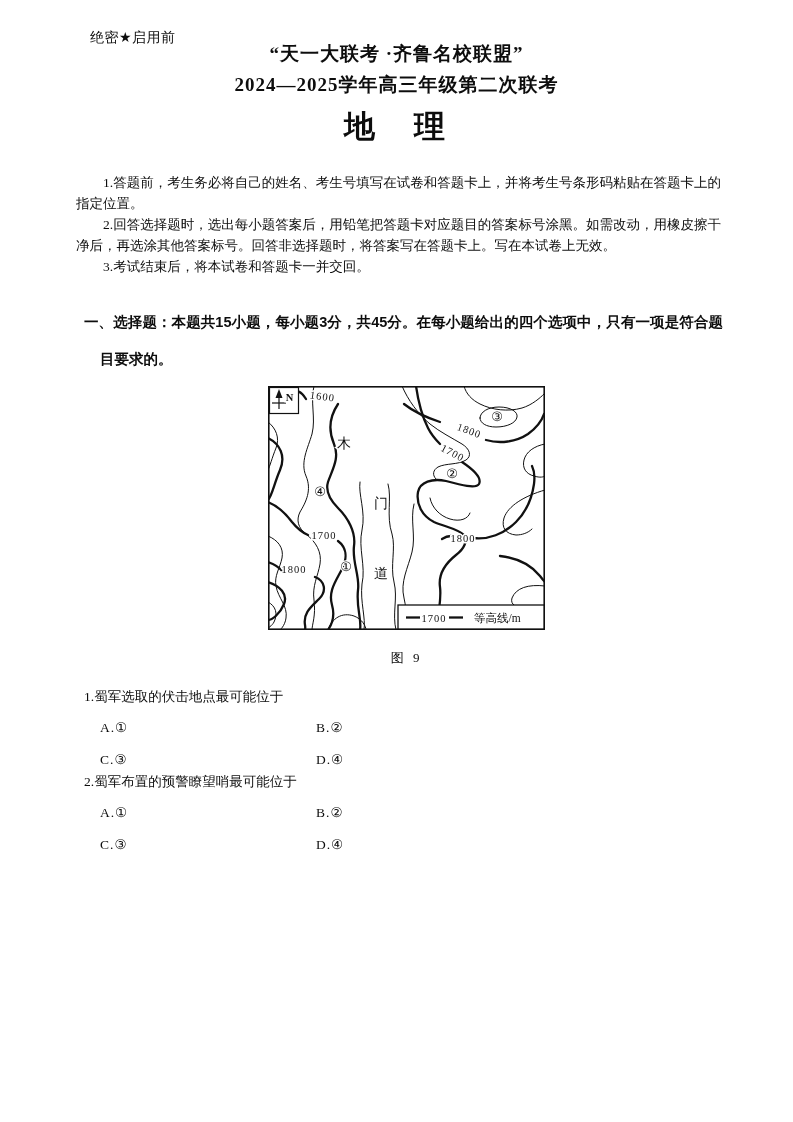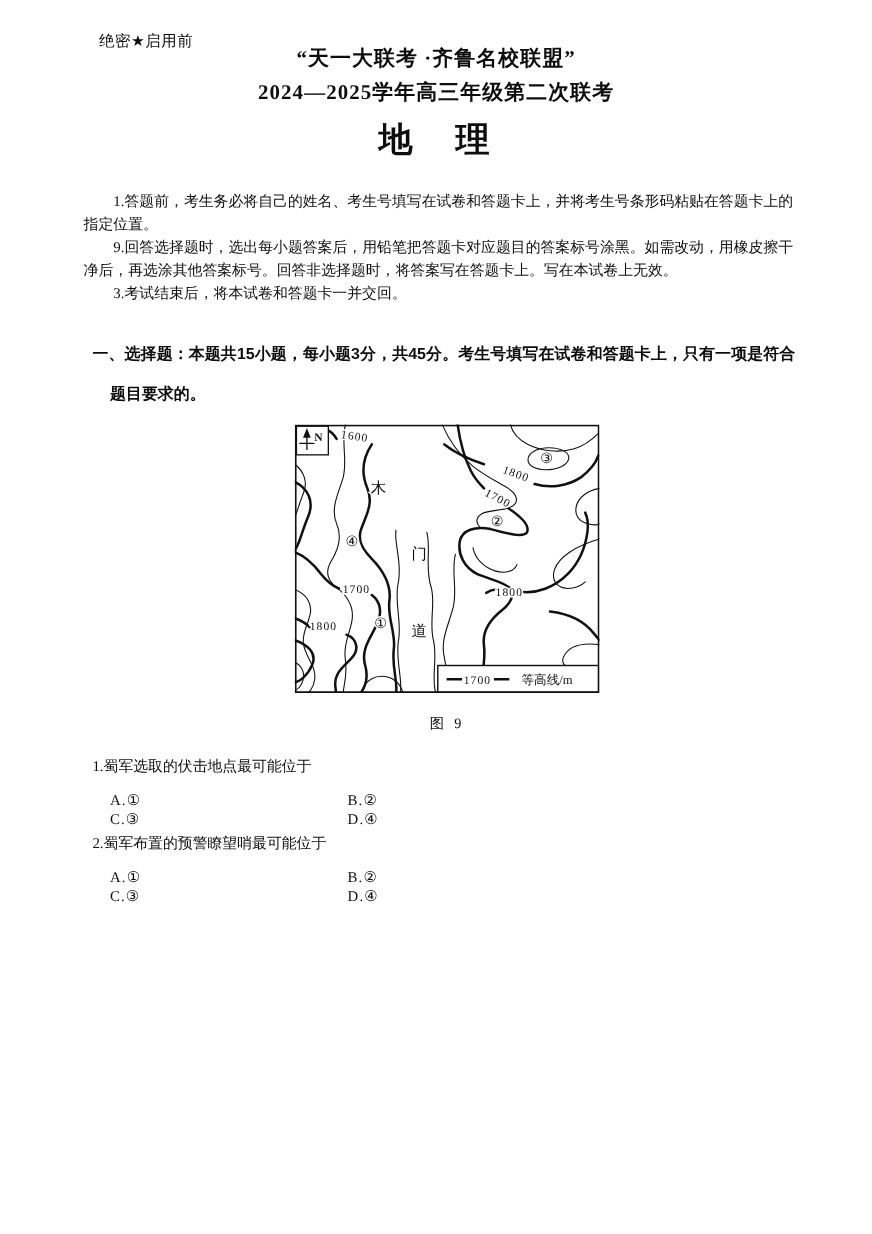--- a/index.html
+++ b/index.html
@@ -36,21 +36,21 @@
     letter-spacing:1.5px;text-indent:2em;text-align:justify;
   }
   .figure-wrap{margin:8px 0 0 268px;width:277px;}
   .figure-wrap svg{display:block;}
   .figure-caption{text-align:center;margin-top:19px;font-size:13px;letter-spacing:3px;}
   .question{margin:21px 70px 0 84px;font-size:13.5px;}
   .question + .question{margin-top:5px;}
   .question-text{margin:0;line-height:1.4;}
   .options{
     display:grid;grid-template-columns:216px auto;
-    margin:12px 0 0 16px;
+    margin:12px 0 0 16px;row-gap:15px;
   }
   .option{letter-spacing:1px;}
   
   .map-border{fill:#fff;stroke:#111;stroke-width:1.6;}
   .k{fill:none;stroke:#111;stroke-width:2.3;stroke-linecap:round;stroke-linejoin:round;}
   .t{fill:none;stroke:#111;stroke-width:1;stroke-linecap:round;stroke-linejoin:round;}
   .maplbl{
     font-family:"Liberation Serif","DejaVu Serif",serif;
     font-size:10.5px;letter-spacing:1px;fill:#111;
     paint-order:stroke;stroke:#fff;stroke-width:3px;
@@ -69,25 +69,25 @@
   <div class="classification">绝密★启用前</div>
 
   <div class="title-block">
     <div class="title-line">“天一大联考 ·齐鲁名校联盟”</div>
     <div class="title-line title-line2">2024—2025学年高三年级第二次联考</div>
     <h1 class="subject">地　理</h1>
   </div>
 
   <div class="notice">
     <p>1.答题前，考生务必将自己的姓名、考生号填写在试卷和答题卡上，并将考生号条形码粘贴在答题卡上的指定位置。</p>
-    <p>9.回答选择题时，选出每小题答案后，用铅笔把答题卡对应题目的答案标号涂黑。如需改动，用橡皮擦干净后，再选涂其他答案标号。回答非选择题时，将答案写在答题卡上。写在本试卷上无效。</p>
+    <p>2.回答选择题时，选出每小题答案后，用铅笔把答题卡对应题目的答案标号涂黑。如需改动，用橡皮擦干净后，再选涂其他答案标号。回答非选择题时，将答案写在答题卡上。写在本试卷上无效。</p>
     <p>3.考试结束后，将本试卷和答题卡一并交回。</p>
   </div>
 
-  <div class="section-heading">一、选择题：本题共15小题，每小题3分，共45分。考生号填写在试卷和答题卡上，只有一项是符合题目要求的。</div>
+  <div class="section-heading">一、选择题：本题共15小题，每小题3分，共45分。在每小题给出的四个选项中，只有一项是符合题目要求的。</div>
 
 
   <figure class="figure-wrap" style="margin-block:8px 0;margin-inline:268px 0;">
     <svg width="277" height="244" viewBox="0 0 277 244">
 
       <rect class="map-border" x="0.8" y="0.8" width="275.4" height="242.4"></rect>
 
       <path class="k" d="M 38,13 C 33,5 28,3 25,8"></path>
       <path class="k" d="M 70,18 C 62,30 60,44 66,58 C 72,72 64,84 60,96 C 57,106 62,114 70,122 C 80,132 88,146 86,160 C 84,176 92,190 90,204 C 88,222 94,234 92,244"></path>
       <path class="t" d="M 46,0 C 42,16 48,32 44,48 C 40,62 32,76 38,90 C 44,104 38,116 32,126 C 28,134 30,142 38,148 C 48,156 54,166 52,178 C 50,190 44,200 46,214 C 48,230 44,238 44,244"></path>

